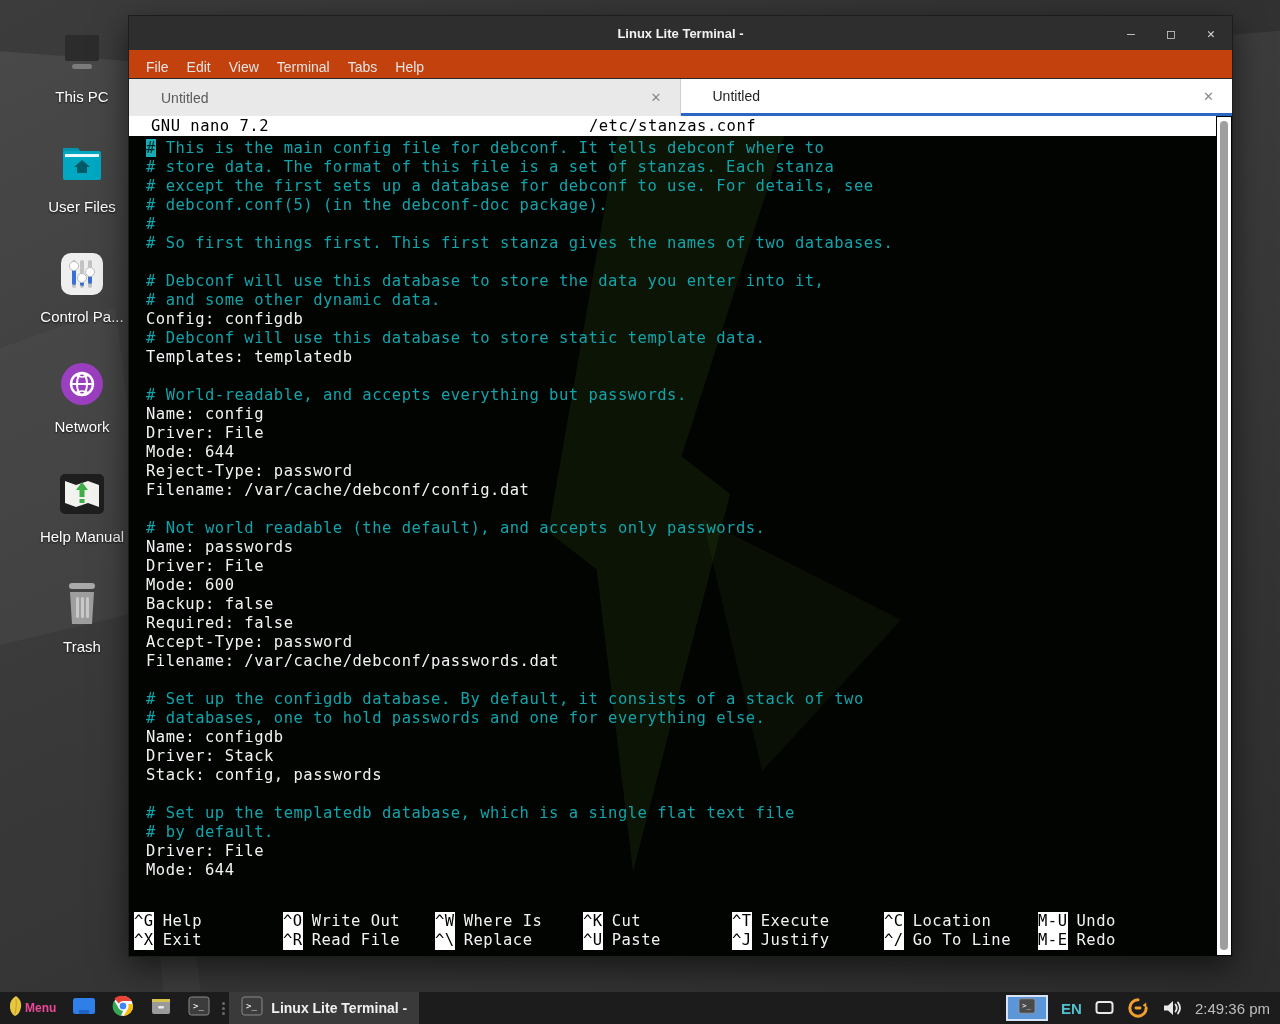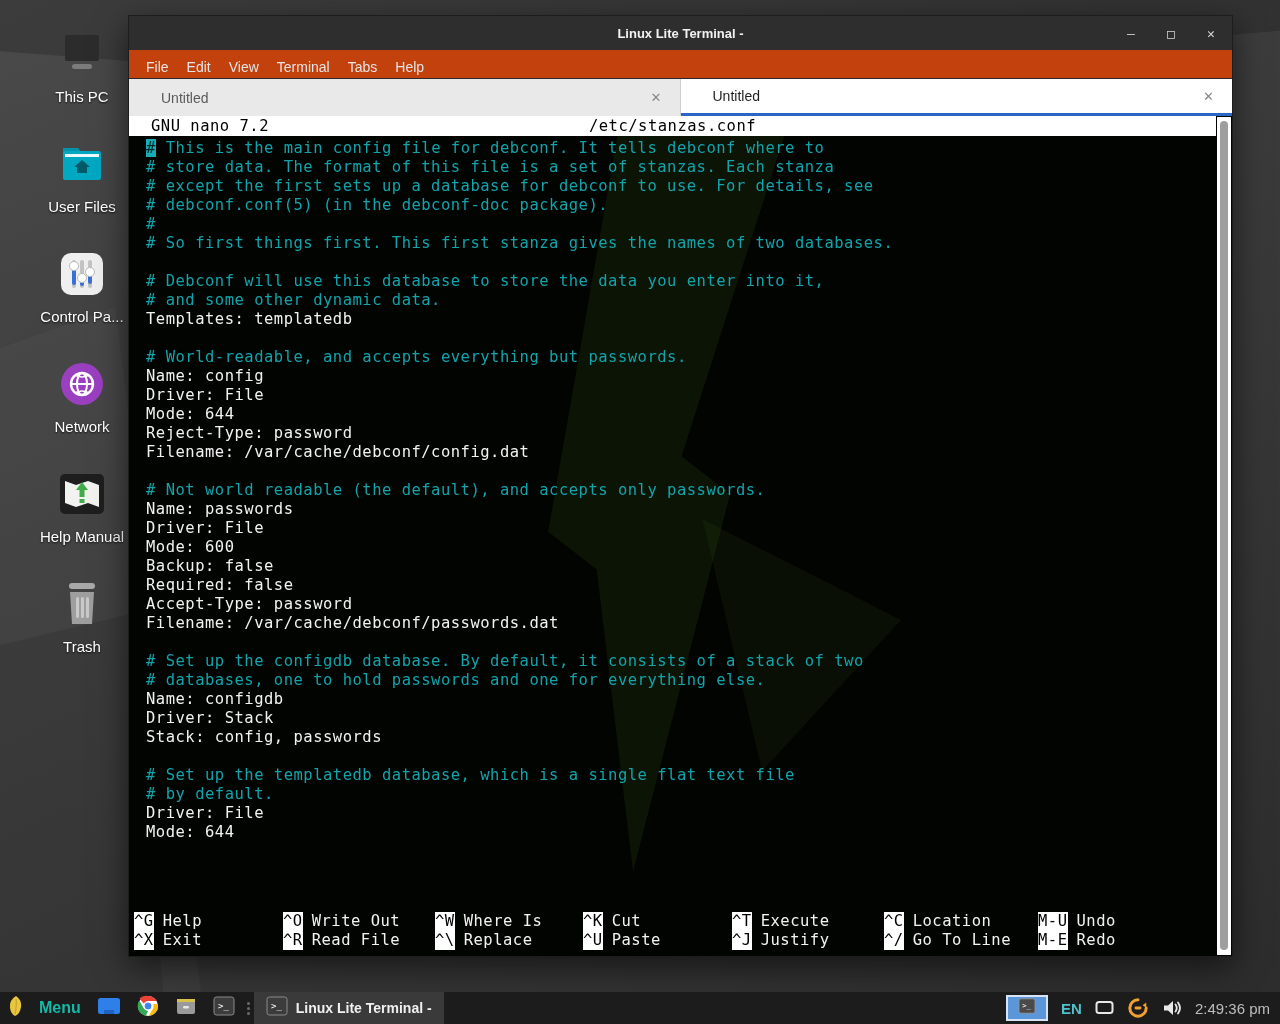--- a/index.html
+++ b/index.html
@@ -60,21 +60,21 @@
   .sc-key{background:#ffffff;color:#000;}
   .sc-label{color:#f2f2f2;margin-left:9px;}
   .term-scroll{position:absolute;right:1px;top:1px;bottom:1px;width:14px;background:#ffffff;z-index:3;cursor:pointer;}
   .term-thumb{position:absolute;left:3px;right:3px;top:4px;bottom:5px;background:#9e9e9e;border-radius:5px;cursor:grab;}
 
   
   .taskbar{position:absolute;left:0;bottom:0;width:1280px;height:32px;background:#1c1c1c;
            display:flex;align-items:center;z-index:10;}
   .tb-left{display:flex;align-items:center;gap:0;height:100%;}
   .tb-item{display:flex;align-items:center;justify-content:center;height:100%;padding:0 8px;cursor:pointer;}
-  .tb-menu-label{color:#14b8a6;font-size:16px;font-weight:bold;margin-left:16px;}
+  .tb-menu-label{color:#ec4899;font-size:12px;font-weight:bold;margin-left:2px;}
   .tb-sep{display:flex;flex-direction:column;gap:2px;padding:0 4px;cursor:default;}
   .tb-sep i{width:3px;height:3px;background:#6a6a6a;border-radius:50%;}
   .taskbtn{display:flex;align-items:center;gap:8px;height:32px;background:#3a3a3a;padding:0 12px;cursor:pointer;max-width:210px;}
   .taskbtn .tb-title{color:#f0f0f0;font-size:14px;font-weight:bold;white-space:nowrap;}
   .tb-right{margin-left:auto;display:flex;align-items:center;gap:13px;height:100%;padding-right:10px;}
   .pager{width:42px;height:26px;background:#5a96d8;border:2px solid #d6e4f5;box-sizing:border-box;
          display:flex;align-items:center;justify-content:center;cursor:pointer;}
   .lang{color:#4fc1ce;font-size:15px;font-weight:bold;cursor:pointer;}
   .clock{color:#bdbdbd;font-size:15px;cursor:pointer;}
   .trayicon{display:flex;align-items:center;cursor:pointer;}
@@ -201,20 +201,22 @@
     <div class="nano-body" id="nanoBody">
         <div class="tline c"><span class="cursor">#</span> This is the main config file for debconf. It tells debconf where to</div>
         <div class="tline c"># store data. The format of this file is a set of stanzas. Each stanza</div>
         <div class="tline c"># except the first sets up a database for debconf to use. For details, see</div>
         <div class="tline c"># debconf.conf(5) (in the debconf-doc package).</div>
         <div class="tline c">#</div>
         <div class="tline c"># So first things first. This first stanza gives the names of two databases.</div>
         <div class="tline p">&nbsp;</div>
         <div class="tline c"># Debconf will use this database to store the data you enter into it,</div>
         <div class="tline c"># and some other dynamic data.</div>
+        <div class="tline p">Config: configdb</div>
+        <div class="tline c"># Debconf will use this database to store static template data.</div>
         <div class="tline p">Templates: templatedb</div>
         <div class="tline p">&nbsp;</div>
         <div class="tline c"># World-readable, and accepts everything but passwords.</div>
         <div class="tline p">Name: config</div>
         <div class="tline p">Driver: File</div>
         <div class="tline p">Mode: 644</div>
         <div class="tline p">Reject-Type: password</div>
         <div class="tline p">Filename: /var/cache/debconf/config.dat</div>
         <div class="tline p">&nbsp;</div>
         <div class="tline c"># Not world readable (the default), and accepts only passwords.</div>

